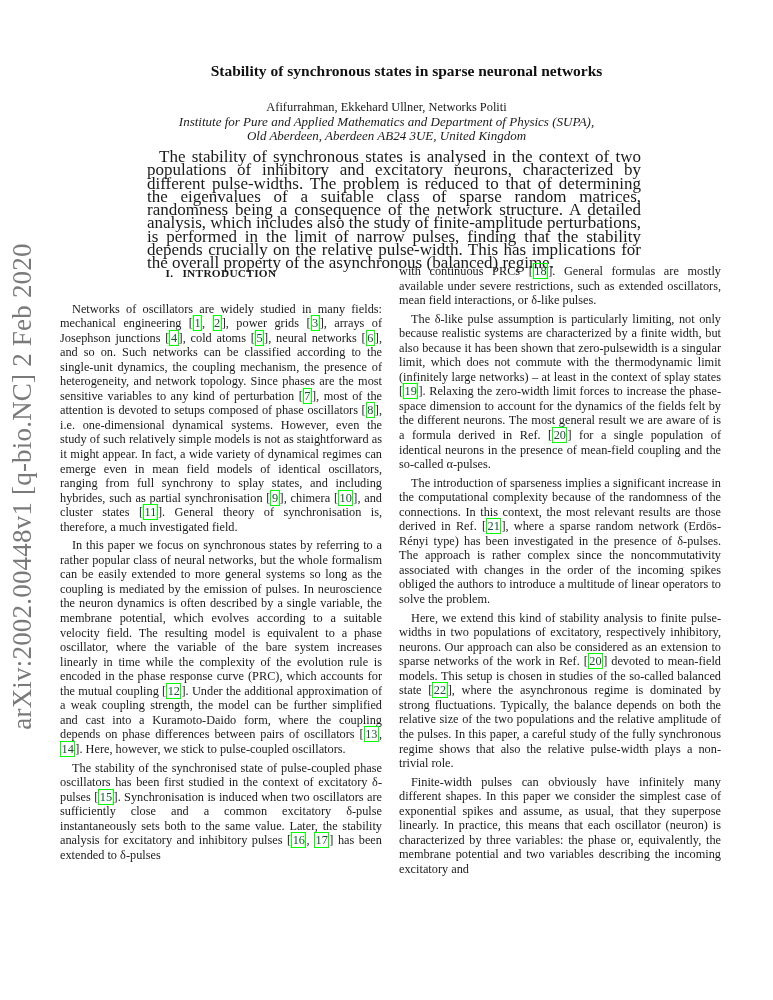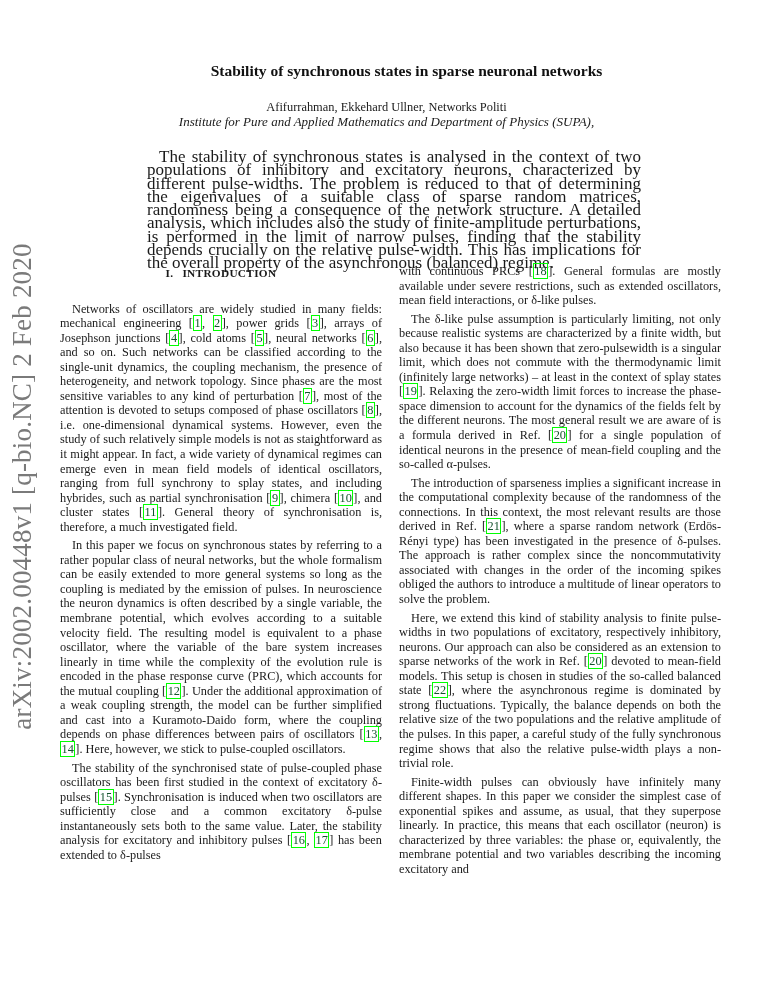--- a/index.html
+++ b/index.html
@@ -49,20 +49,21 @@
 <body>
 
 <div class="stamp">
   <span>arXiv:2002.00448v1  [q-bio.NC]  2 Feb 2020</span>
 </div>
 
 <div class="header">
   <h1 class="title">Stability of synchronous states in sparse neuronal networks</h1>
   <div class="authors">Afifurrahman, Ekkehard Ullner, Networks Politi</div>
   <div class="affil">Institute for Pure and Applied Mathematics and Department of Physics (SUPA),</div>
+  <div class="affil">Old Aberdeen, Aberdeen AB24 3UE, United Kingdom</div>
 </div>
 
 <div class="abstract">The stability of synchronous states is analysed in the context of two populations of inhibitory and excitatory neurons, characterized by different pulse-widths. The problem is reduced to that of determining the eigenvalues of a suitable class of sparse random matrices, randomness being a consequence of the network structure. A detailed analysis, which includes also the study of finite-amplitude perturbations, is performed in the limit of narrow pulses, finding that the stability depends crucially on the relative pulse-width. This has implications for the overall property of the asynchronous (balanced) regime.</div>
 
 <div class="col left">
   <div class="section-head">
     <span class="num">I.</span><span>INTRODUCTION</span>
   </div>
   <p><span>Networks of oscillators are widely studied in many fields: mechanical engineering </span>[<span class="cite">1</span><span>, </span><span class="cite">2</span>]<span>, power grids </span>[<span class="cite">3</span>]<span>, arrays of Josephson junctions </span>[<span class="cite">4</span>]<span>, cold atoms </span>[<span class="cite">5</span>]<span>, neural networks </span>[<span class="cite">6</span>]<span>, and so on. Such networks can be classified according to the single-unit dynamics, the coupling mechanism, the presence of heterogeneity, and network topology. Since phases are the most sensitive variables to any kind of perturbation </span>[<span class="cite">7</span>]<span>, most of the attention is devoted to setups composed of phase oscillators </span>[<span class="cite">8</span>]<span>, i.e. one-dimensional dynamical systems. However, even the study of such relatively simple models is not as staightforward as it might appear. In fact, a wide variety of dynamical regimes can emerge even in mean field models of identical oscillators, ranging from full synchrony to splay states, and including hybrides, such as partial synchronisation </span>[<span class="cite">9</span>]<span>, chimera </span>[<span class="cite">10</span>]<span>, and cluster states </span>[<span class="cite">11</span>]<span>. General theory of synchronisation is, therefore, a much investigated field.</span></p>
   <p><span>In this paper we focus on synchronous states by referring to a rather popular class of neural networks, but the whole formalism can be easily extended to more general systems so long as the coupling is mediated by the emission of pulses. In neuroscience the neuron dynamics is often described by a single variable, the membrane potential, which evolves according to a suitable velocity field. The resulting model is equivalent to a phase oscillator, where the variable of the bare system increases linearly in time while the complexity of the evolution rule is encoded in the phase response curve (PRC), which accounts for the mutual coupling </span>[<span class="cite">12</span>]<span>. Under the additional approximation of a weak coupling strength, the model can be further simplified and cast into a Kuramoto-Daido form, where the coupling depends on phase differences between pairs of oscillators </span>[<span class="cite">13</span><span>, </span><span class="cite">14</span>]<span>. Here, however, we stick to pulse-coupled oscillators.</span></p>

